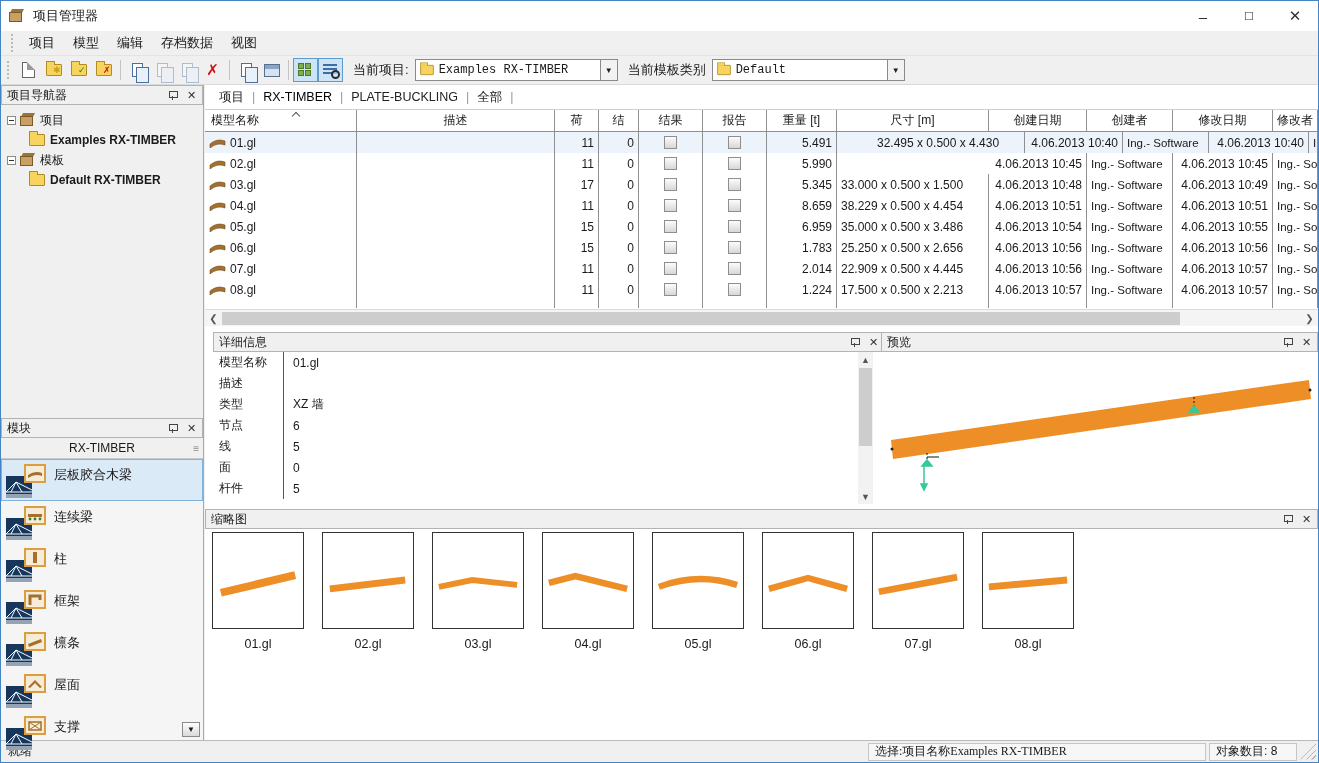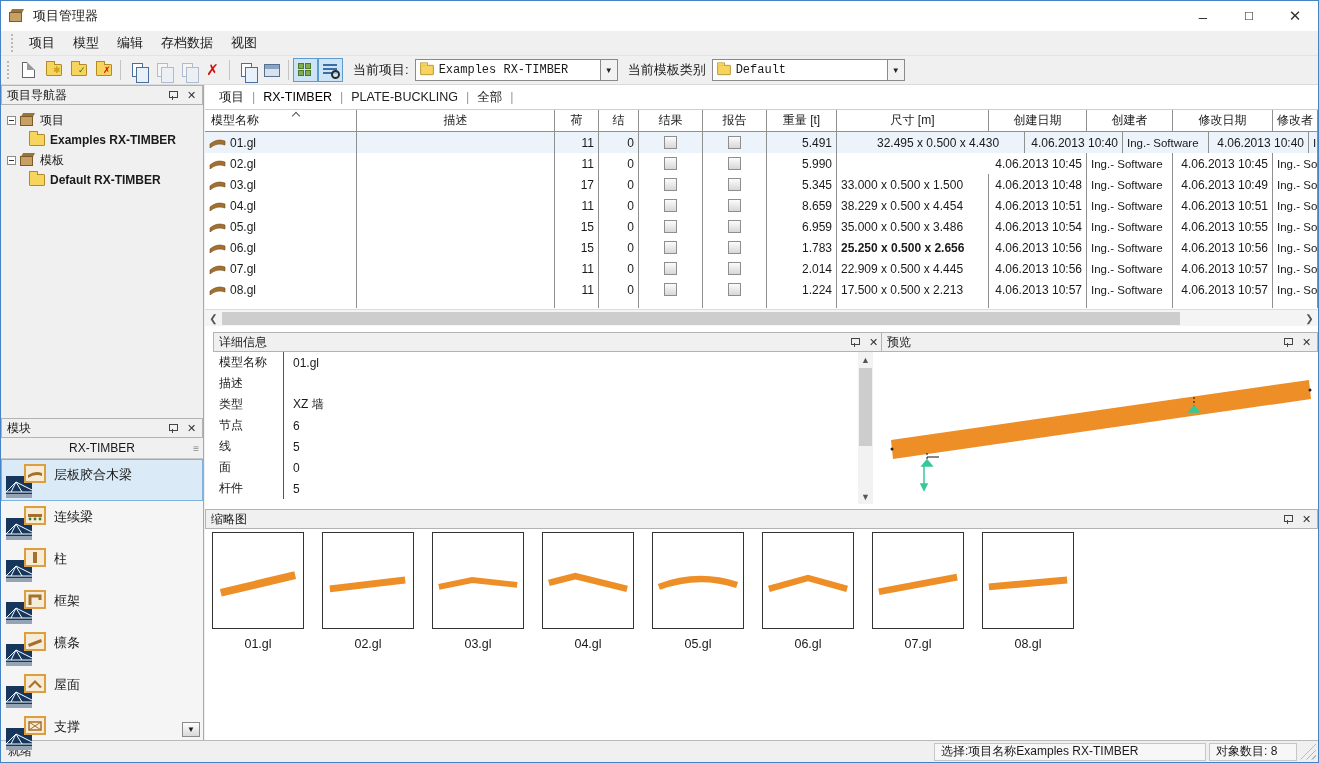--- a/index.html
+++ b/index.html
@@ -126,21 +126,21 @@
   .thumbzone-body { flex:1; background:#fff; position:relative; }
   .thumbrow { position:absolute; left:7px; top:3px; display:flex; gap:18px; }
   .thumb-card { width:92px; }
   .thumb-box { width:92px; height:97px; border:1px solid #333; background:#fff; }
   .thumb-label { text-align:center; margin-top:8px; font-size:12.5px; }
 
   
   .statusbar { height:22px; background:#f0f0f0; border-top:1px solid #b9b9b9; display:flex; align-items:center; font-size:12px; flex:0 0 auto; }
   .st-ready { padding-left:7px; flex:1; }
   .st-box { height:18px; border:1px solid #c6c6c6; background:#f7f7f7; display:flex; align-items:center; padding:0 6px; margin-right:3px; overflow:hidden; white-space:nowrap; }
-  .st-sel { width:272px; }
+  .st-sel { width:338px;font-family:Liberation Serif, serif; }
   .st-count { width:88px; }
   .st-grip { width:16px; height:16px; margin-right:2px;
     background:repeating-linear-gradient(135deg,transparent 0 3px,#b5b5b5 3px 4px);
     clip-path:polygon(100% 0,100% 100%,0 100%); }
 </style>
 </head>
 <body>
 
 <div class="win">
 
@@ -568,21 +568,21 @@
               <div class="td " style="width: 198px;"></div>
               <div class="td right" style="width: 44px;">15</div>
               <div class="td right" style="width: 40px;">0</div>
               <div class="td center" style="width: 64px;">
                 <span class="chk"></span>
               </div>
               <div class="td center" style="width: 64px;">
                 <span class="chk"></span>
               </div>
               <div class="td right" style="width: 70px;">1.783</div>
-              <div class="td " style="width: 152px; font-weight: bold;">25.250 x 0.500 x 2.656</div>
+              <div class="td " style="width: 152px;">25.250 x 0.500 x 2.656</div>
               <div class="td right" style="width: 98px;">4.06.2013 10:56</div>
               <div class="td " style="width: 86px; font-size: 11.5px;">Ing.- Software</div>
               <div class="td right" style="width: 100px;">4.06.2013 10:56</div>
               <div class="td " style="flex: 1 1 auto; font-size: 11.5px;">Ing.- Software</div>
             </div>
             <div class="tr">
               <div class="td " style="width: 152px;">
                 <svg class="beam-ic" width="17" height="11" viewBox="0 0 17 11">
                   <path d="M1 7 Q8 1 16 4 L16 8 Q8 5 1 11 Z" fill="#a5702e" stroke="#6e4a1c" stroke-width="0.6"></path>
                 </svg>

